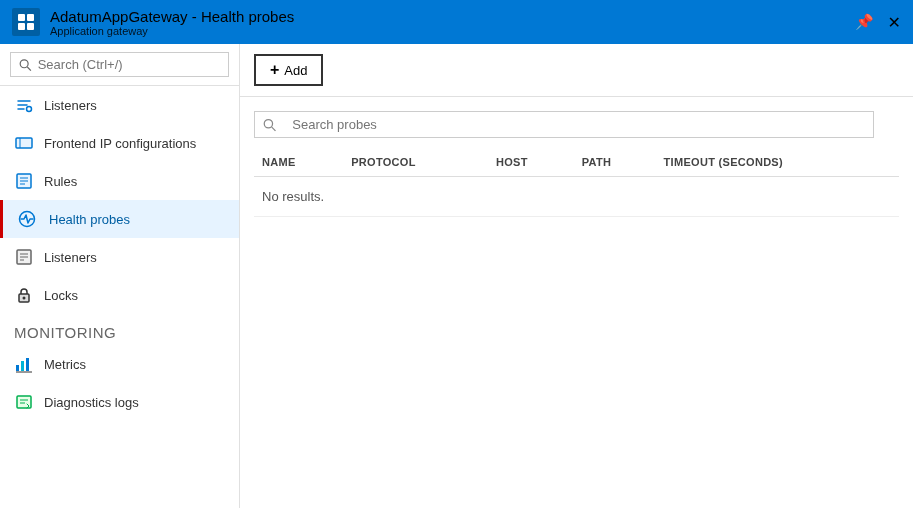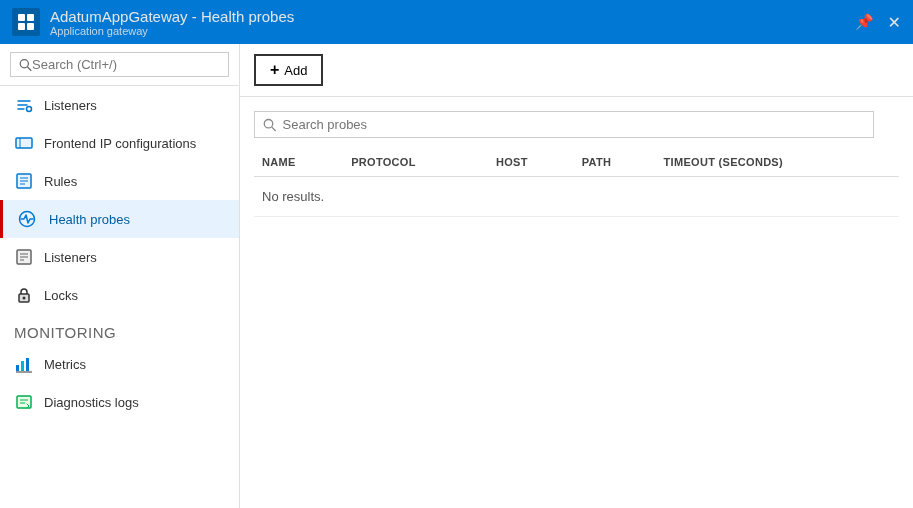--- a/index.html
+++ b/index.html
@@ -1,21 +1,21 @@
 <!DOCTYPE html>
 <html><head>
   <meta charset="utf-8">
   <style>
     * { margin: 0; padding: 0; box-sizing: border-box; }
     body { font-family: 'Segoe UI', Arial, sans-serif; font-size: 13px; background: #f0f0f0; width: 913px; height: 508px; overflow: hidden; }
 
     
     #title-bar {
       background: #0078d4;
-      color: #e5e5e5;
+      color: #000000;
       height: 44px;
       display: flex;
       align-items: center;
       padding: 0 12px;
       justify-content: space-between;
     }
     #title-bar-left { display: flex; align-items: center; gap: 10px; }
     #title-icon {
       width: 28px; height: 28px;
       background: #005fa3;
@@ -47,20 +47,21 @@
     #search-box {
       padding: 8px 10px;
       border-bottom: 1px solid #e0e0e0;
     }
     #search-input-wrap {
       display: flex;
       align-items: center;
       border: 1px solid #ccc;
       background: #fff;
       padding: 4px 8px;
+      gap: 6px;
     }
     #search-input {
       border: none; outline: none; font-size: 13px; width: 100%; background: transparent;
     }
 
     
     #sidebar-nav { overflow-y: auto; flex: 1; }
     .nav-item {
       display: flex; align-items: center; gap: 10px;
       padding: 9px 14px;
@@ -114,21 +115,21 @@
     }
 
     
     #content { padding: 14px 14px; display: flex; flex-direction: column; gap: 10px; }
 
     
     #probes-search-wrap {
       display: flex; align-items: center;
       border: 1px solid #ccc;
       padding: 5px 8px;
-      gap: 6px;
+      gap: 16px;
       width: 100%;
       max-width: 620px;
     }
     #probes-search { border: none; outline: none; font-size: 13px; width: 100%; }
 
     
     #probes-table { width: 100%; border-collapse: collapse; }
     #probes-table th {
       text-align: left;
       font-size: 11px;

